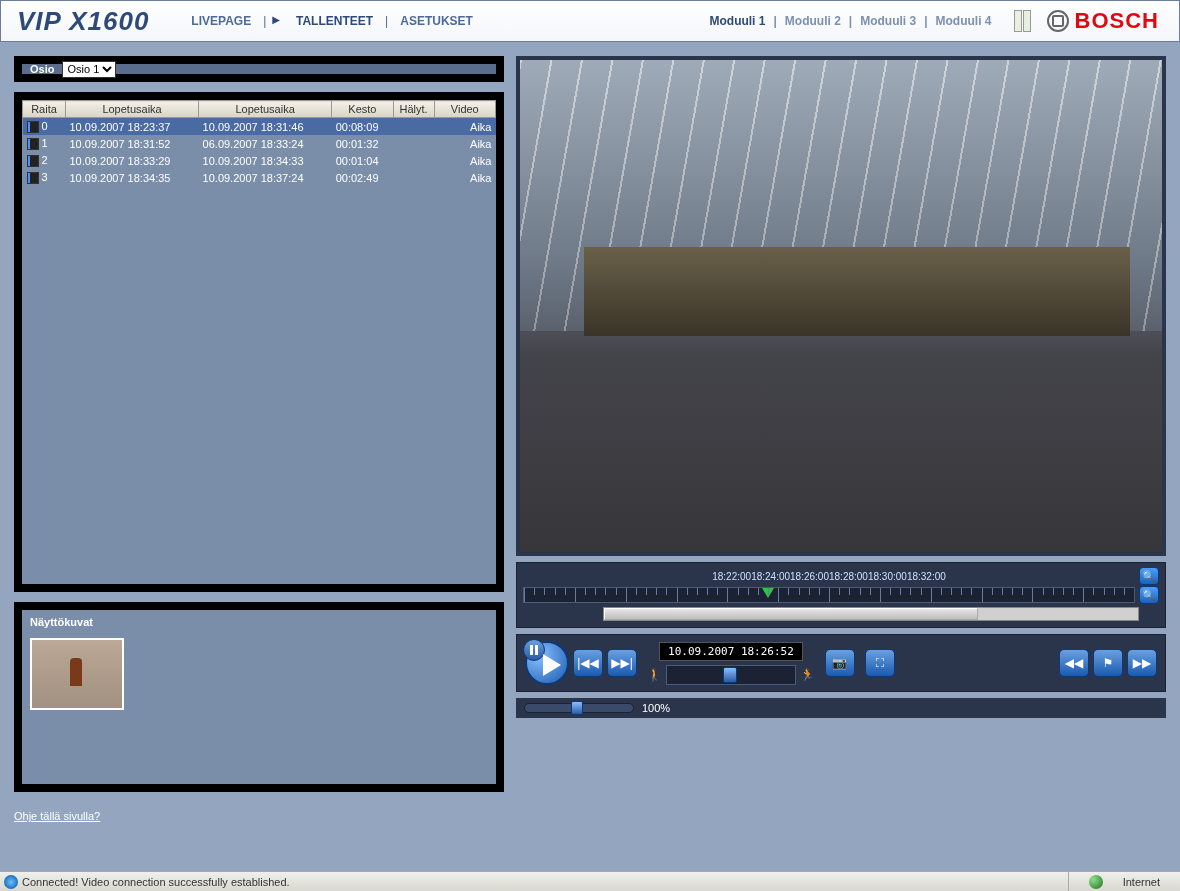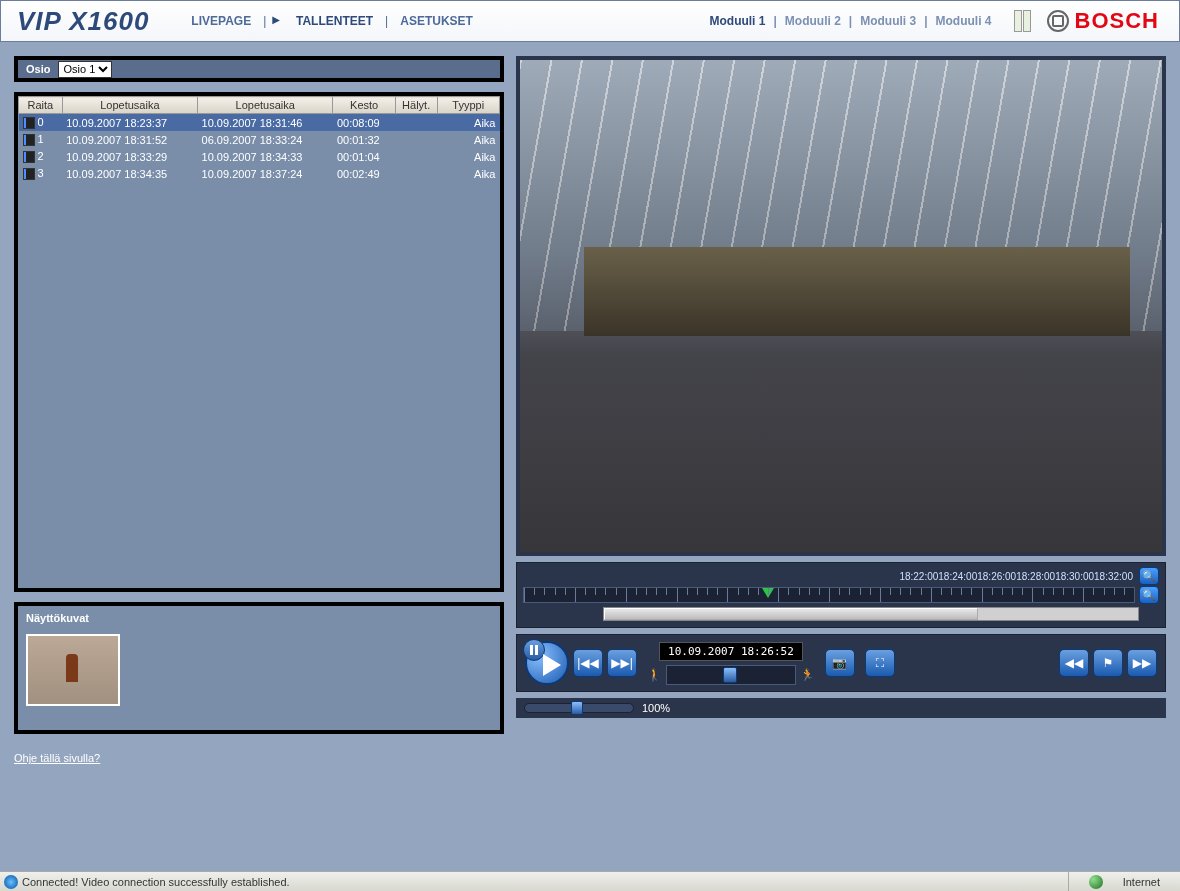--- a/index.html
+++ b/index.html
@@ -20,21 +20,21 @@
 .signal-box { display: flex; gap: 1px; padding: 0 8px; }
 .signal-box i { width: 8px; height: 22px; border: 1px solid #999; background: #e8f0e0; display: block; }
 .bosch-logo { display: flex; align-items: center; gap: 6px; padding: 0 20px 0 8px; }
 .bosch-anchor { width: 22px; height: 22px; border: 2px solid #666; border-radius: 50%; position: relative; }
 .bosch-anchor::before { content: ''; position: absolute; left: 3px; right: 3px; top: 3px; bottom: 3px; border: 2px solid #666; border-radius: 2px; }
 .bosch-text { color: #e30613; font-weight: bold; font-size: 22px; letter-spacing: 1px; }
 
 
 .main { background: #93a5bf; height: 829px; padding: 14px; display: flex; gap: 12px; }
 .col-left { width: 490px; display: flex; flex-direction: column; gap: 10px; }
-.panel { border: 4px solid #000000; background: #7a8eaa; }
+.panel { border: 8px solid #000000; background: #7a8eaa; }
 .panel-dark { background: #5a6d8c; }
 
 
 .osio-bar { height: 26px; display: flex; align-items: center; padding: 0 8px; gap: 8px; }
 .osio-bar label { color: #fff; font-size: 11px; font-weight: bold; }
 .osio-bar select { font-size: 11px; background: #fff; border: 1px solid #333; height: 17px; }
 
 
 .rec-panel { height: 500px; display: flex; flex-direction: column; }
 .rec-table { width: 100%; border-collapse: collapse; font-size: 11px; }
@@ -43,21 +43,21 @@
 .rec-table tr.sel td { background: #4a6aa4; }
 .film-icon { display: inline-block; width: 12px; height: 12px; background: linear-gradient(90deg,#4a90ff 2px,#222 2px,#222 10px,#4a90ff 10px); border: 1px solid #333; vertical-align: middle; }
 .col-raita { width: 42px; }
 .col-start { width: 130px; }
 .col-end { width: 130px; }
 .col-dur { width: 60px; }
 .col-halyt { width: 40px; }
 .col-tyyppi { width: 60px; text-align: right; }
 
 
-.shots-panel { height: 132px; }
+.shots-panel { height: 190px; }
 .shots-title { color: #fff; font-size: 11px; font-weight: bold; padding: 6px 8px; }
 .shots-body { padding: 4px 8px; display: flex; gap: 6px; }
 .thumb { width: 94px; height: 72px; border: 2px solid #fff; background: linear-gradient(#bba896,#a29080); position: relative; }
 .thumb::after { content: ''; position: absolute; left: 38px; top: 18px; width: 12px; height: 28px; background: #7a3a1a; border-radius: 4px 4px 0 0; }
 
 
 .help-link { color: #fff; font-size: 11px; padding-top: 8px; text-decoration: underline; cursor: pointer; }
 
 
 .col-right { flex: 1; display: flex; flex-direction: column; gap: 6px; }
@@ -67,21 +67,21 @@
 }
 .video-content::before { content:''; position:absolute; left:0; right:0; top:0; height:55%;
   background: repeating-linear-gradient(100deg, rgba(255,255,255,0.4) 0 2px, rgba(120,140,160,0.3) 2px 30px);
 }
 .video-content::after { content:''; position:absolute; left:10%; right:5%; top:38%; height:18%;
   background: linear-gradient(#6a604a,#3a3428); }
 
 
 .timeline-block { background: #2a344a; border: 1px solid #1a2234; padding: 4px 6px; color: #fff; font-size: 10px; position: relative; }
 .tl-row { display: flex; align-items: center; gap: 4px; }
-.tl-labels { display: flex; flex: 1; justify-content: flex-end; padding: 0 2px; }
+.tl-labels { display: flex; flex: 1; justify-content: center; padding: 0 2px; }
 .tl-labels span { color: #cfe0ff; }
 .tl-ruler { height: 16px; background: #1a2234; border: 1px solid #4a5a7a; margin: 2px 0; position: relative; flex: 1; }
 .tl-ruler i { position: absolute; top: 0; bottom: 0; width: 1px; background: #6a7a9a; }
 .tl-marker { position: absolute; top: 0; width: 0; height: 0; border-left: 6px solid transparent; border-right: 6px solid transparent; border-top: 10px solid #2ec24a; left: 39%; }
 .tl-scroll { height: 14px; background: #d0d0d0; border: 1px solid #888; margin: 2px 20px 2px 80px; position: relative; }
 .tl-scroll .bar { position: absolute; left: 0; right: 30%; top: 0; bottom: 0; background: linear-gradient(#e8e8e8,#bcbcbc); border: 1px outset #fff; }
 .zoom-btn { width: 20px; height: 18px; background: linear-gradient(#4aa0ff,#1a60c0); border: 1px solid #0a3a7a; border-radius: 4px; color: #fff; display: flex; align-items: center; justify-content: center; font-size: 11px; cursor: pointer; }
 
 
 .controls { background: #2a344a; border: 1px solid #1a2234; padding: 6px 8px; display: flex; align-items: center; gap: 10px; }
@@ -154,21 +154,21 @@
 
     <div class="panel rec-panel">
       <table class="rec-table">
         <thead>
           <tr>
             <th class="col-raita">Raita</th>
             <th class="col-start">Lopetusaika</th>
             <th class="col-end">Lopetusaika</th>
             <th class="col-dur">Kesto</th>
             <th class="col-halyt">Hälyt.</th>
-            <th class="col-tyyppi">Tyyppi</th>
+            <th class="col-tyyppi">Video</th>
           </tr>
         </thead>
         <tbody id="rec-body">
             <tr class="sel">
               <td><span class="film-icon"></span> 0</td>
               <td>10.09.2007 18:23:37</td>
               <td>10.09.2007 18:31:46</td>
               <td>00:08:09</td>
               <td></td>
               <td style="text-align:right">Aika</td>

